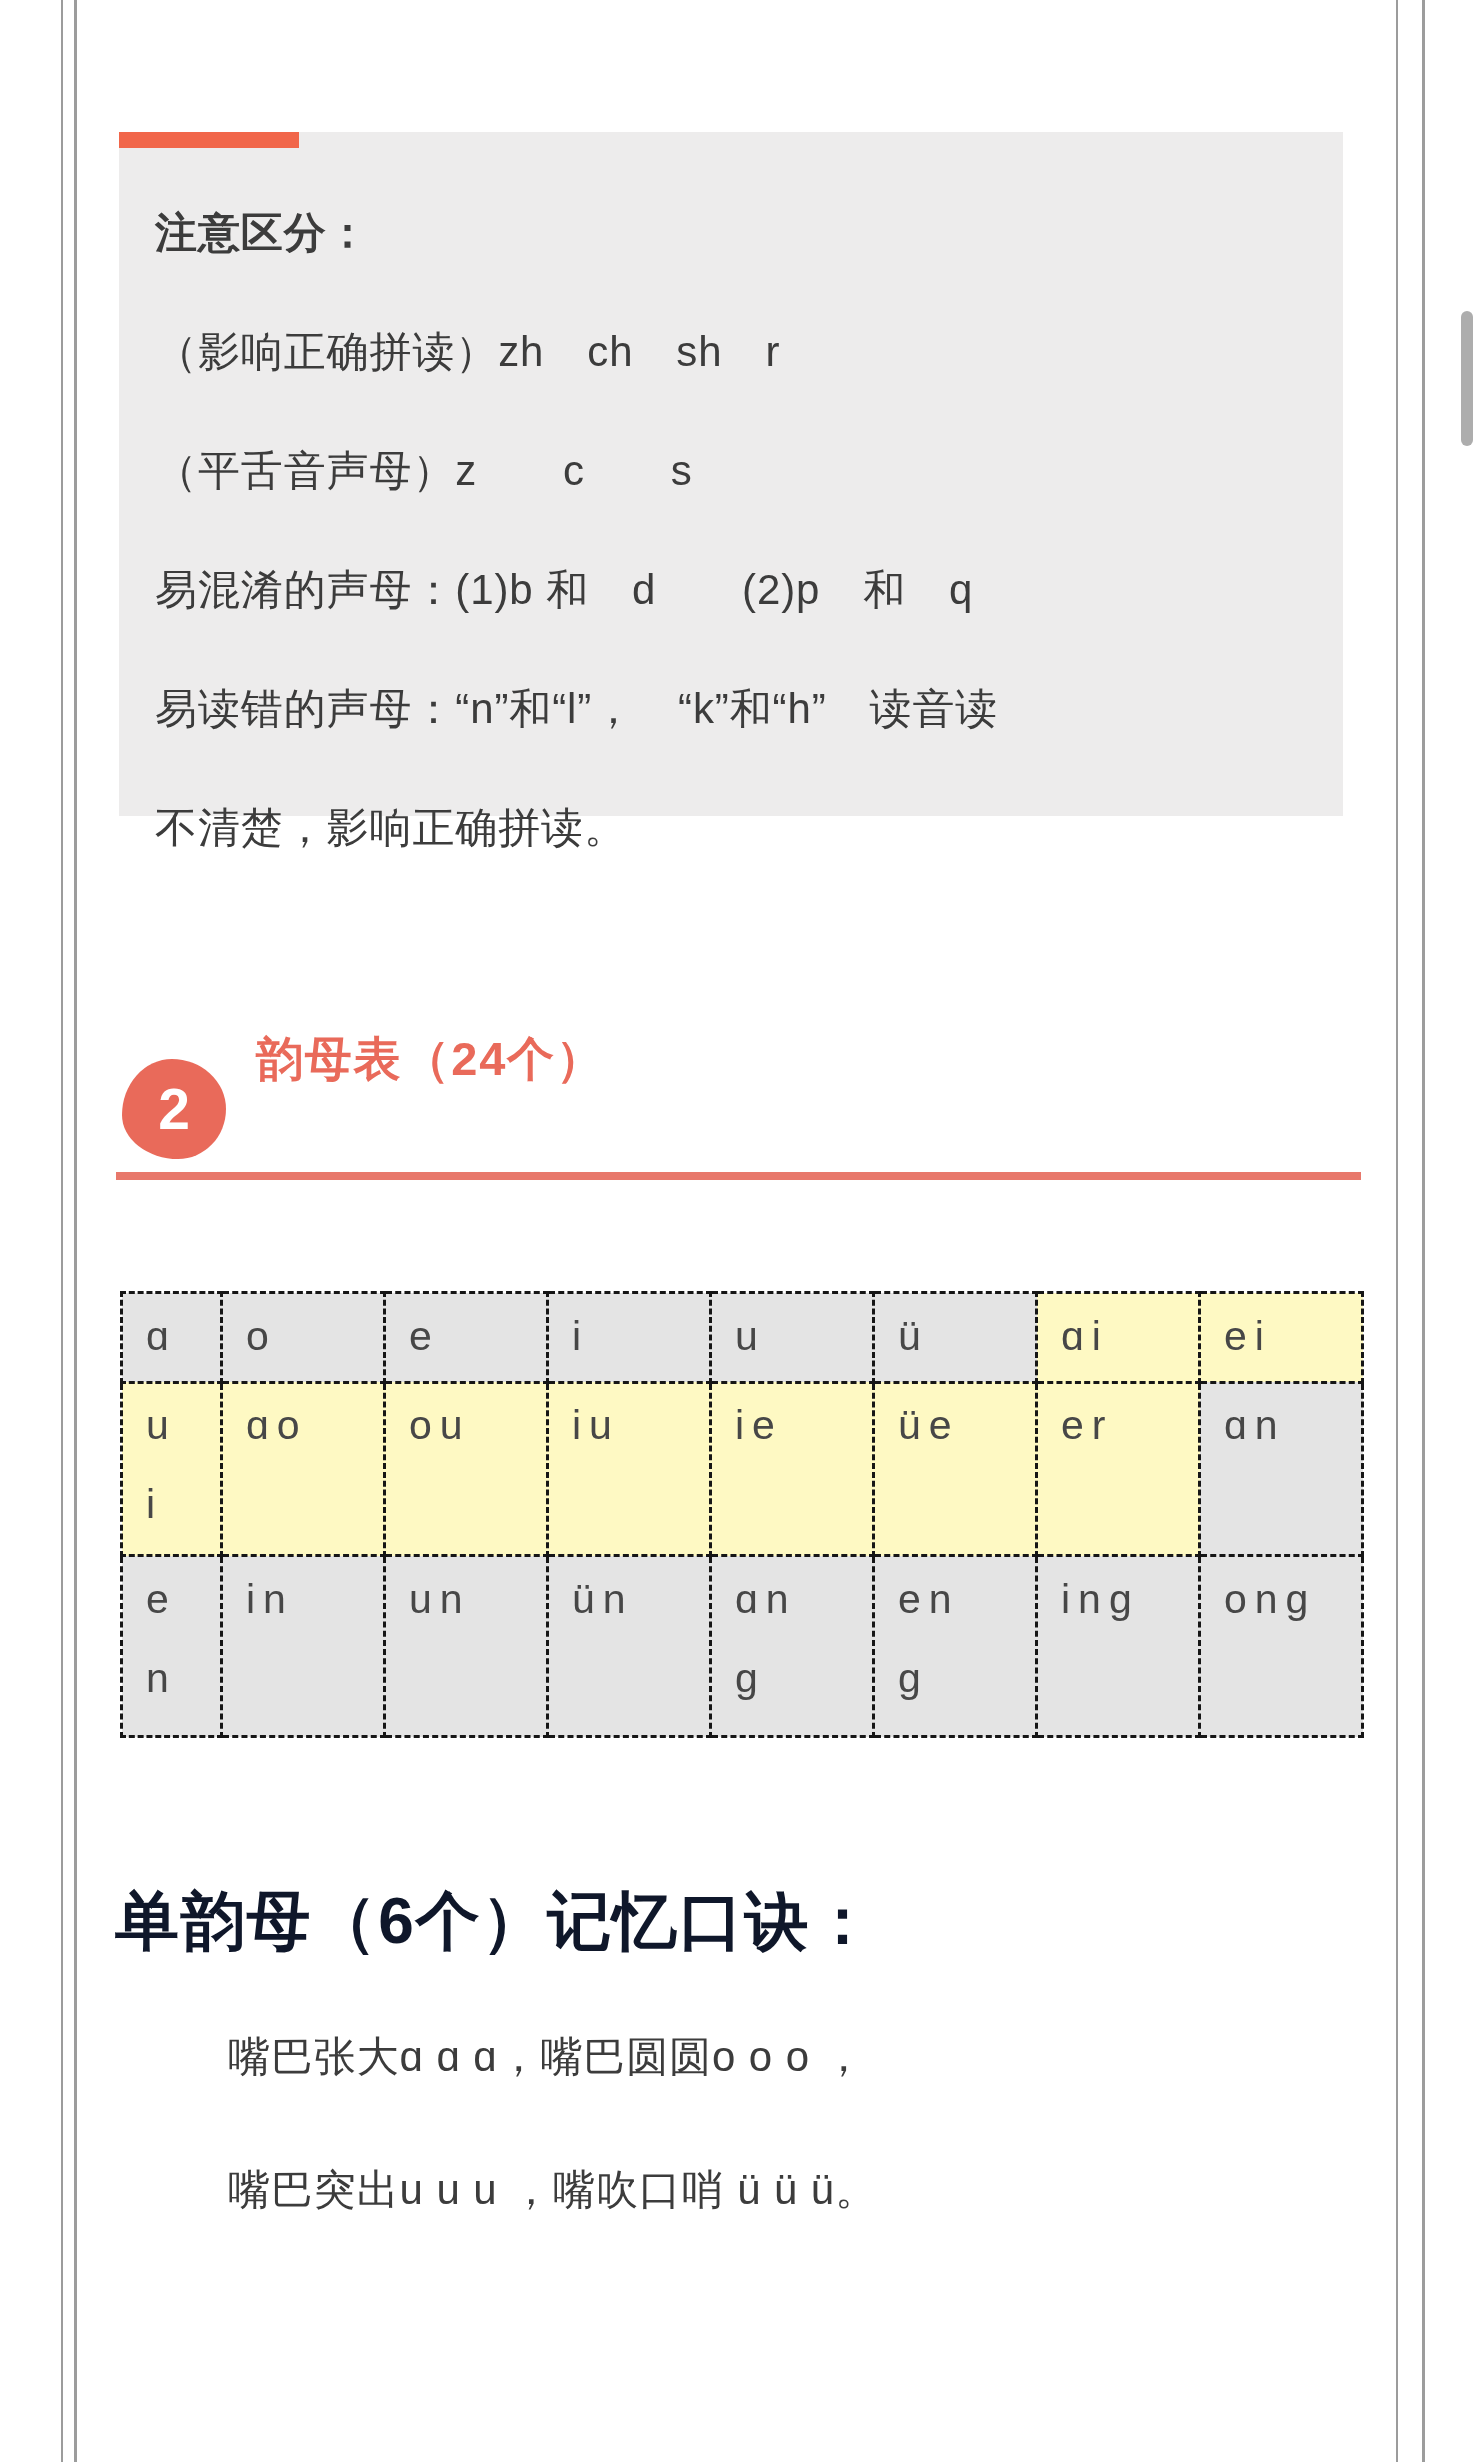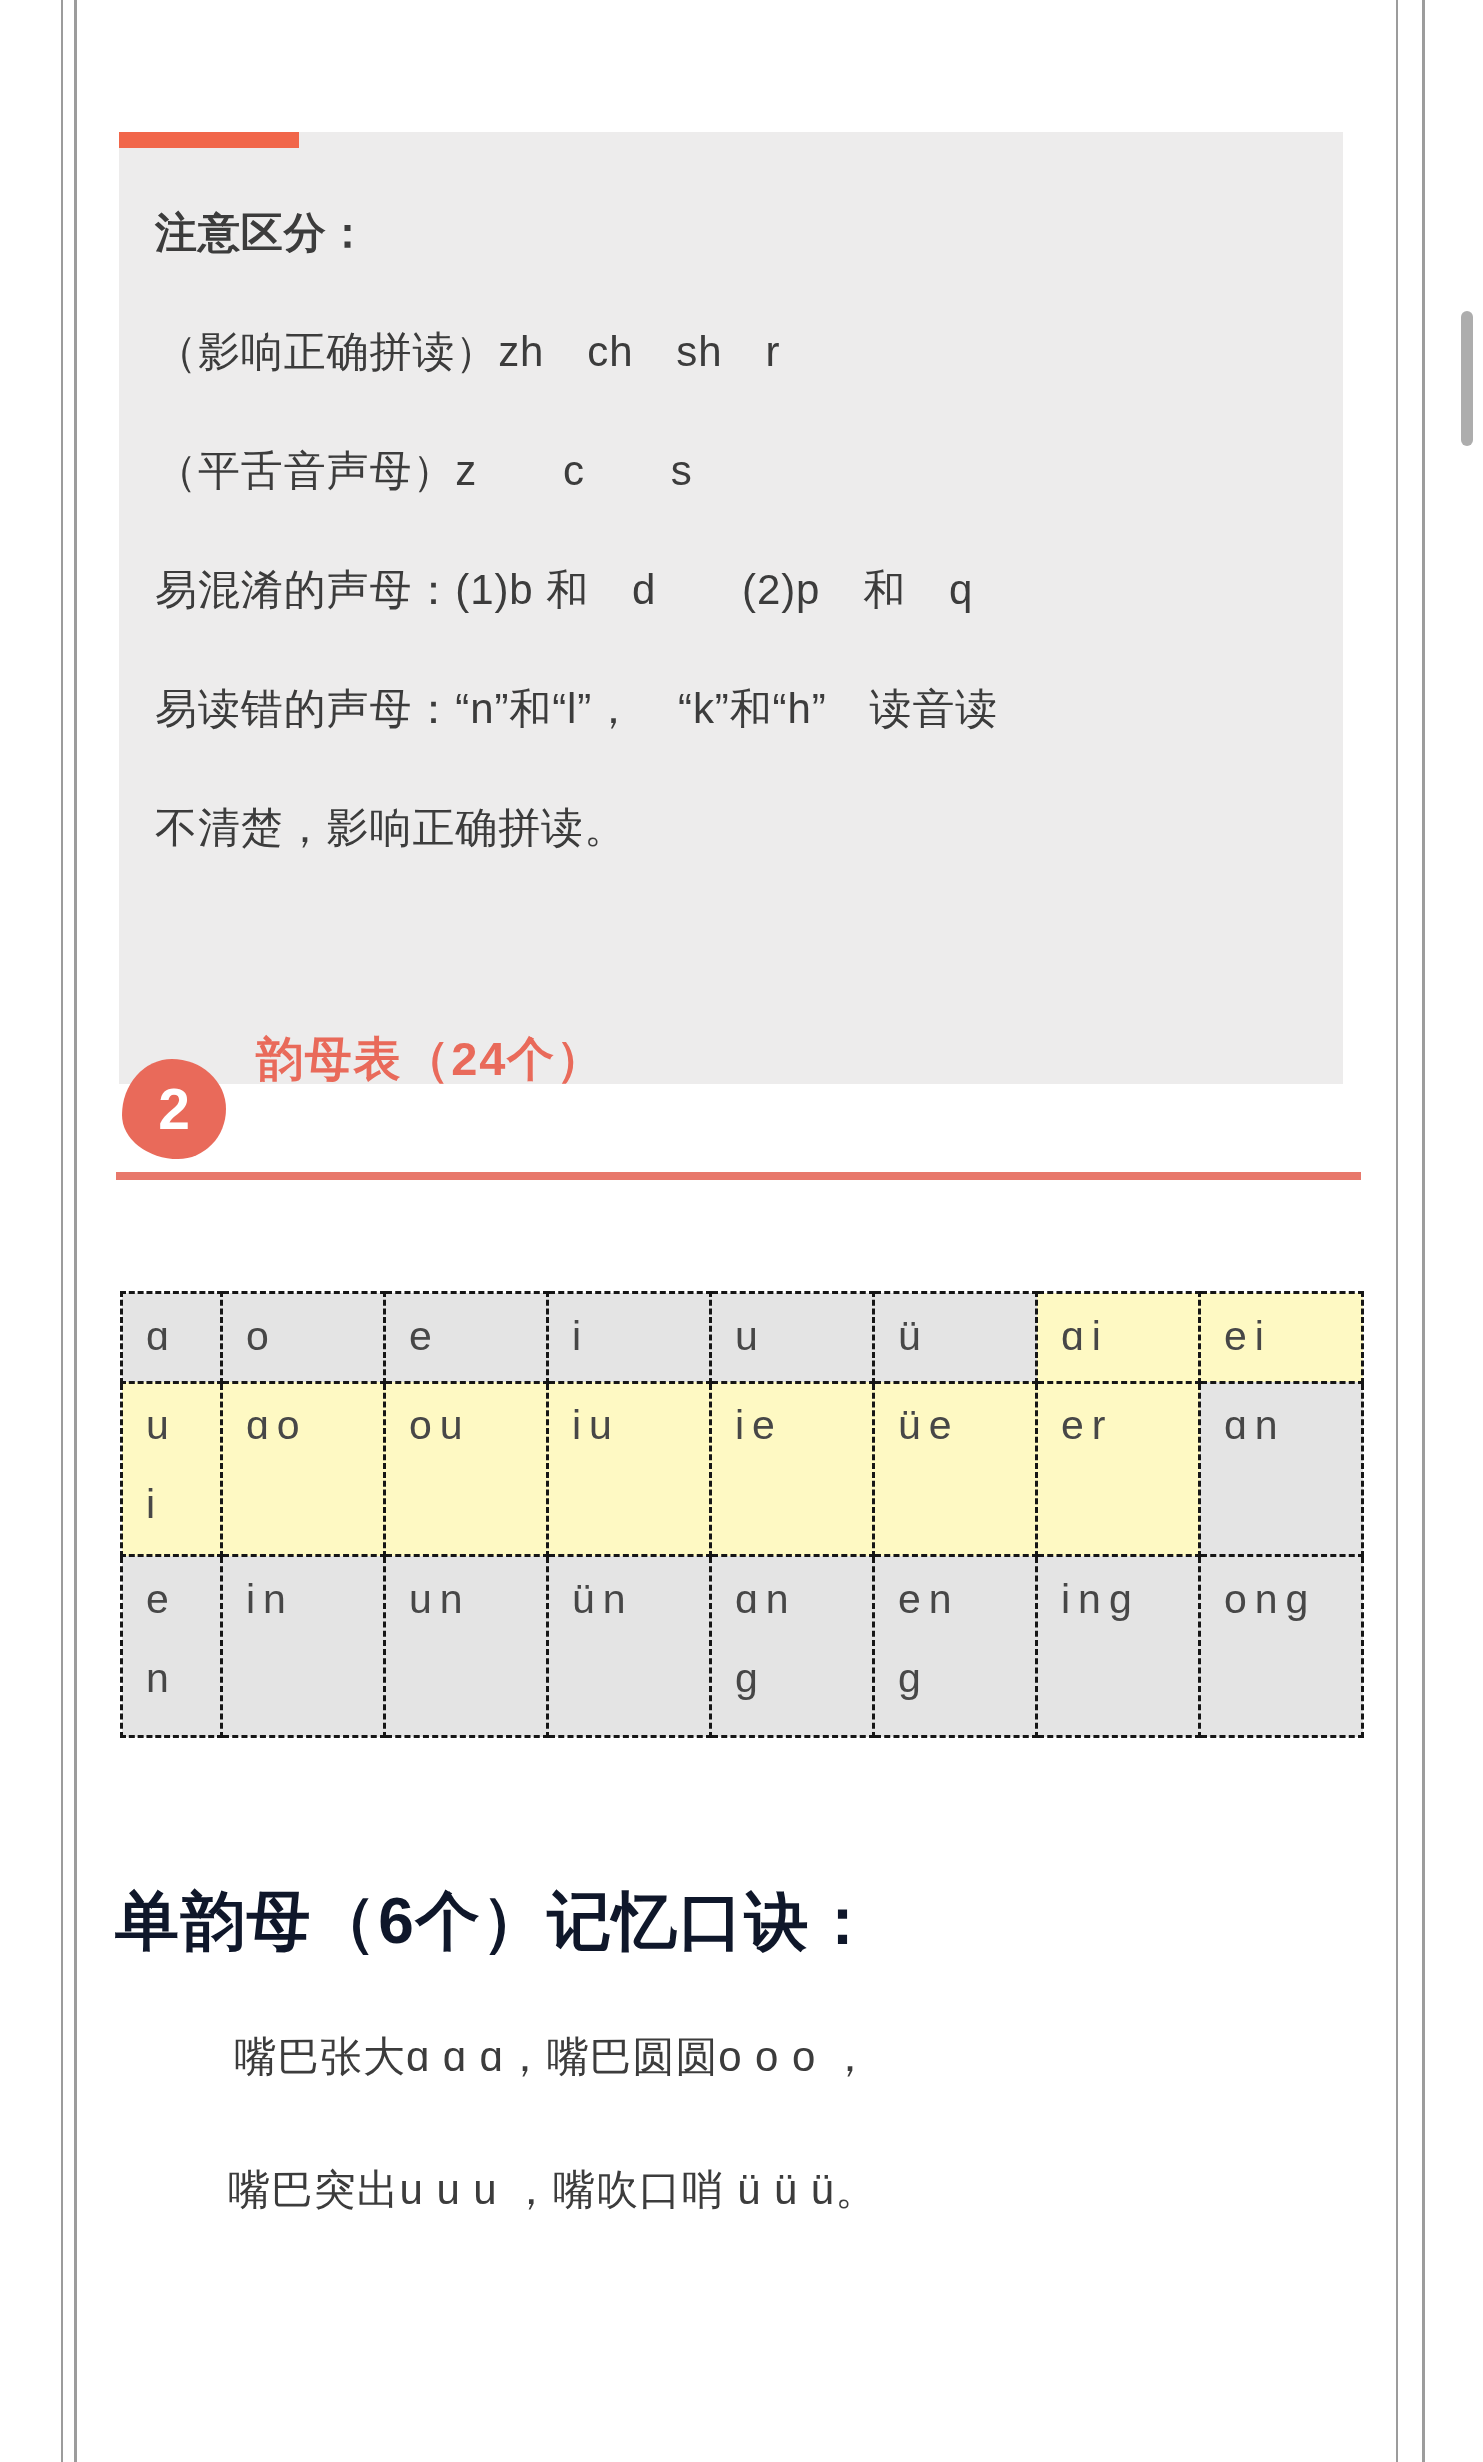--- a/index.html
+++ b/index.html
@@ -14,21 +14,21 @@
   .vline.l2{left:74px;width:2.7px;}
   .vline.r1{left:1396px;width:1.8px;}
   .vline.r2{left:1422px;width:2.7px;}
   
   .scroll-thumb{
     position:absolute;left:1461px;top:311px;width:11.6px;height:135px;
     border-radius:6.3px;background:#adadad;
   }
   
   .note-box{
-    position:absolute;left:119px;top:132px;width:1224px;height:952px;
+    position:absolute;left:119px;top:132px;width:1224px;height:684px;
     background:#edecec;box-sizing:border-box;padding:41px 36px 0 36px;
   }
   .note-accent{
     position:absolute;left:0;top:0;width:180px;height:16px;background:#f1664a;
   }
   .note-line{
     margin:0;font-size:42px;line-height:119px;color:#3c3c3c;
     white-space:pre-wrap;letter-spacing:0.9px;
   }
   .note-title{font-weight:700;}
@@ -65,21 +65,21 @@
   .vowel-table tr.r0 td{height:84px;}
   .vowel-table tr.r1 td{height:168px;}
   .vowel-table tr.r2 td{height:175px;}
   
   .rhyme-heading{
     position:absolute;left:115px;top:1890px;margin:0;
     font-size:64px;line-height:63px;font-weight:700;color:#0f172a;
     letter-spacing:1.8px;
   }
   .rhyme-block{
-    position:absolute;left:228px;top:1990px;text-align:center;
+    position:absolute;left:228px;top:1990px;
   }
   .rhyme-line{
     margin:0;font-size:42px;line-height:133px;color:#3c3c3c;
     white-space:pre-wrap;letter-spacing:0.9px;
   }
 </style>
 </head>
 <body>
 
 <div class="vline l1"></div>

